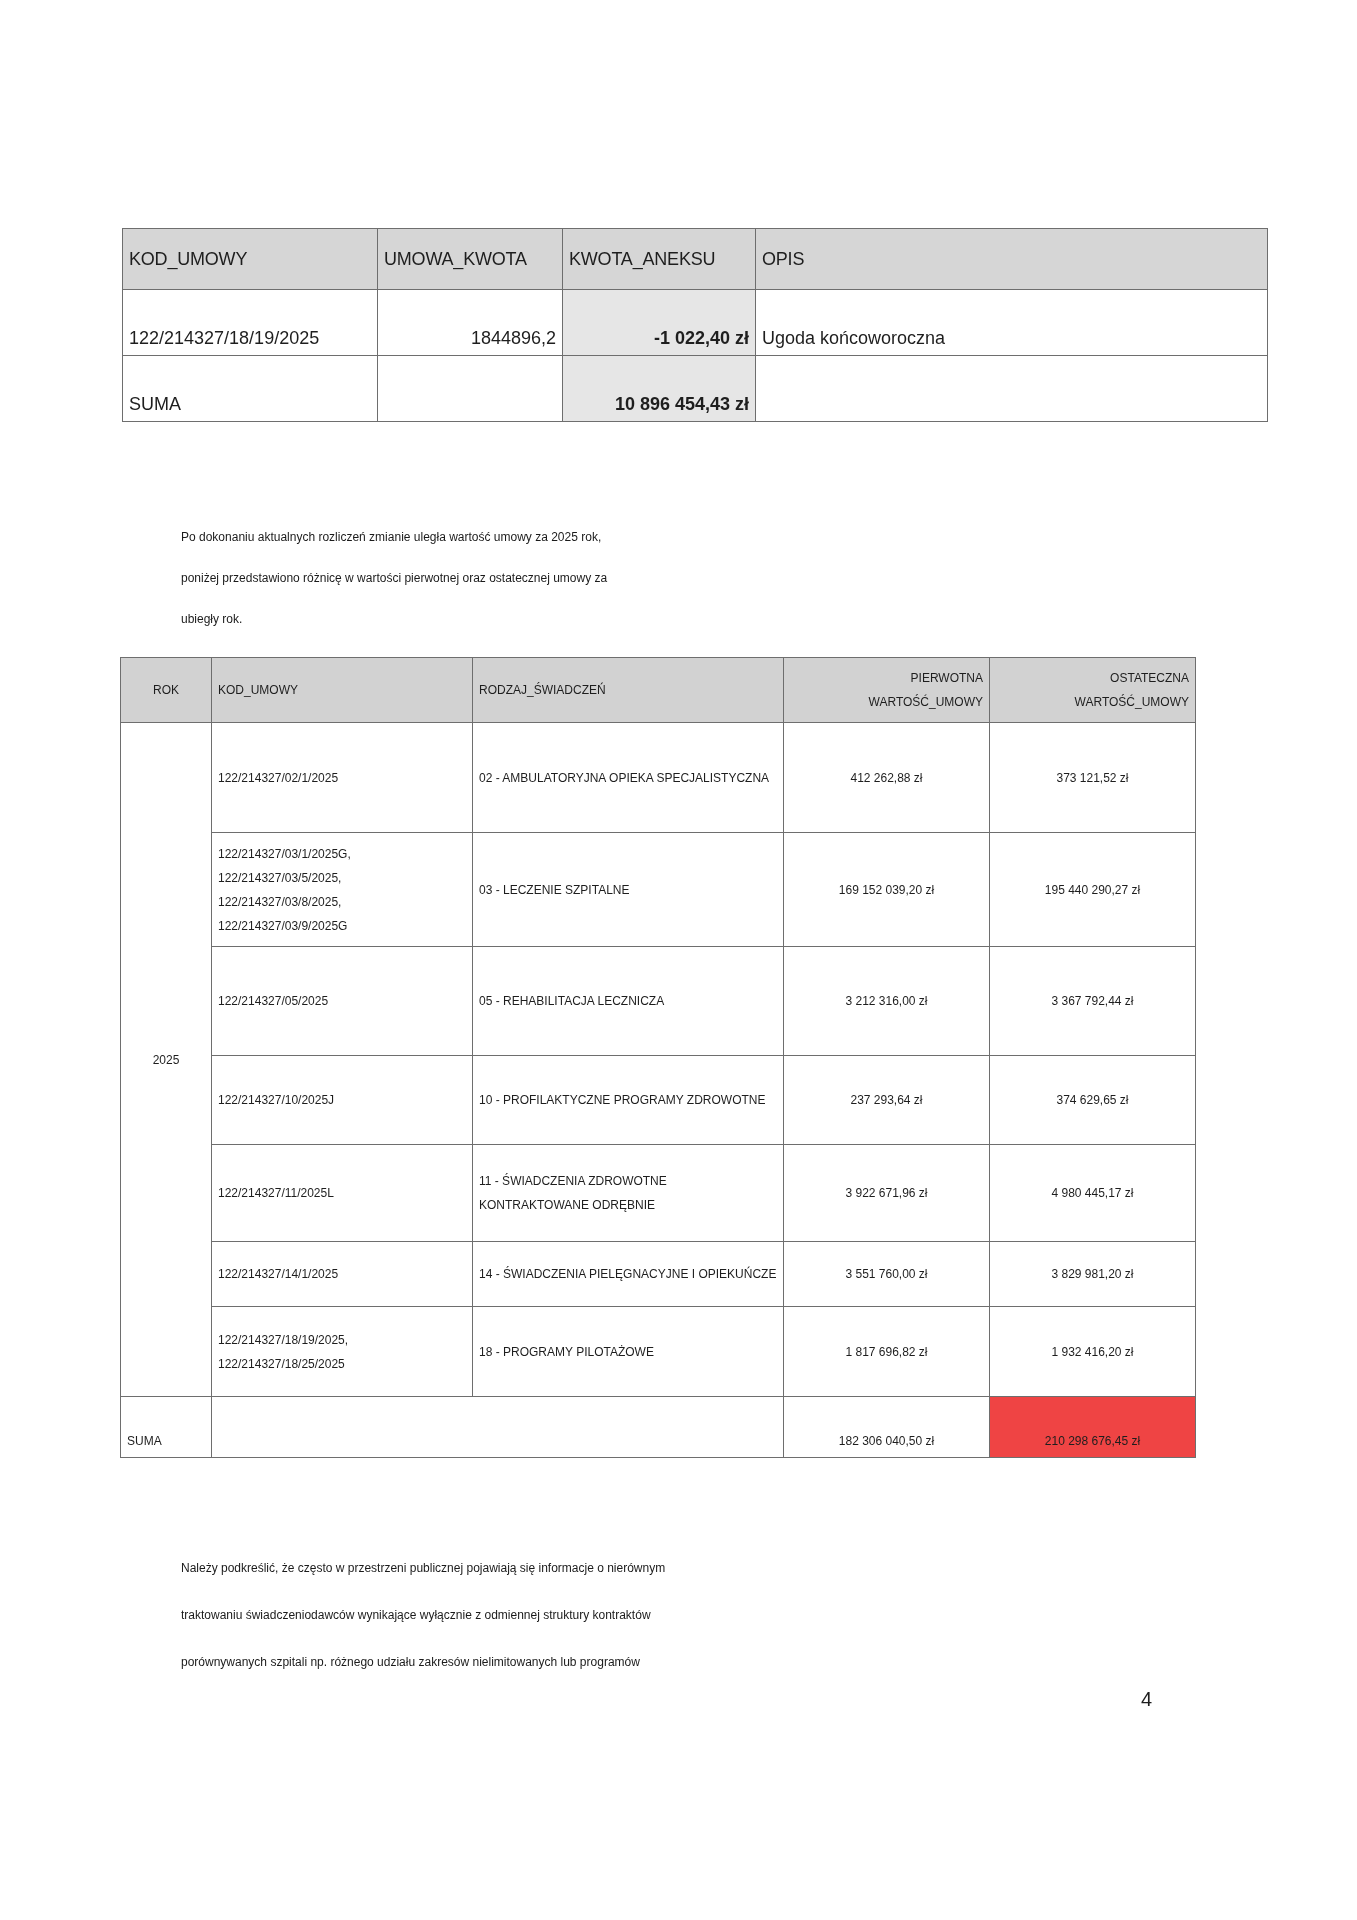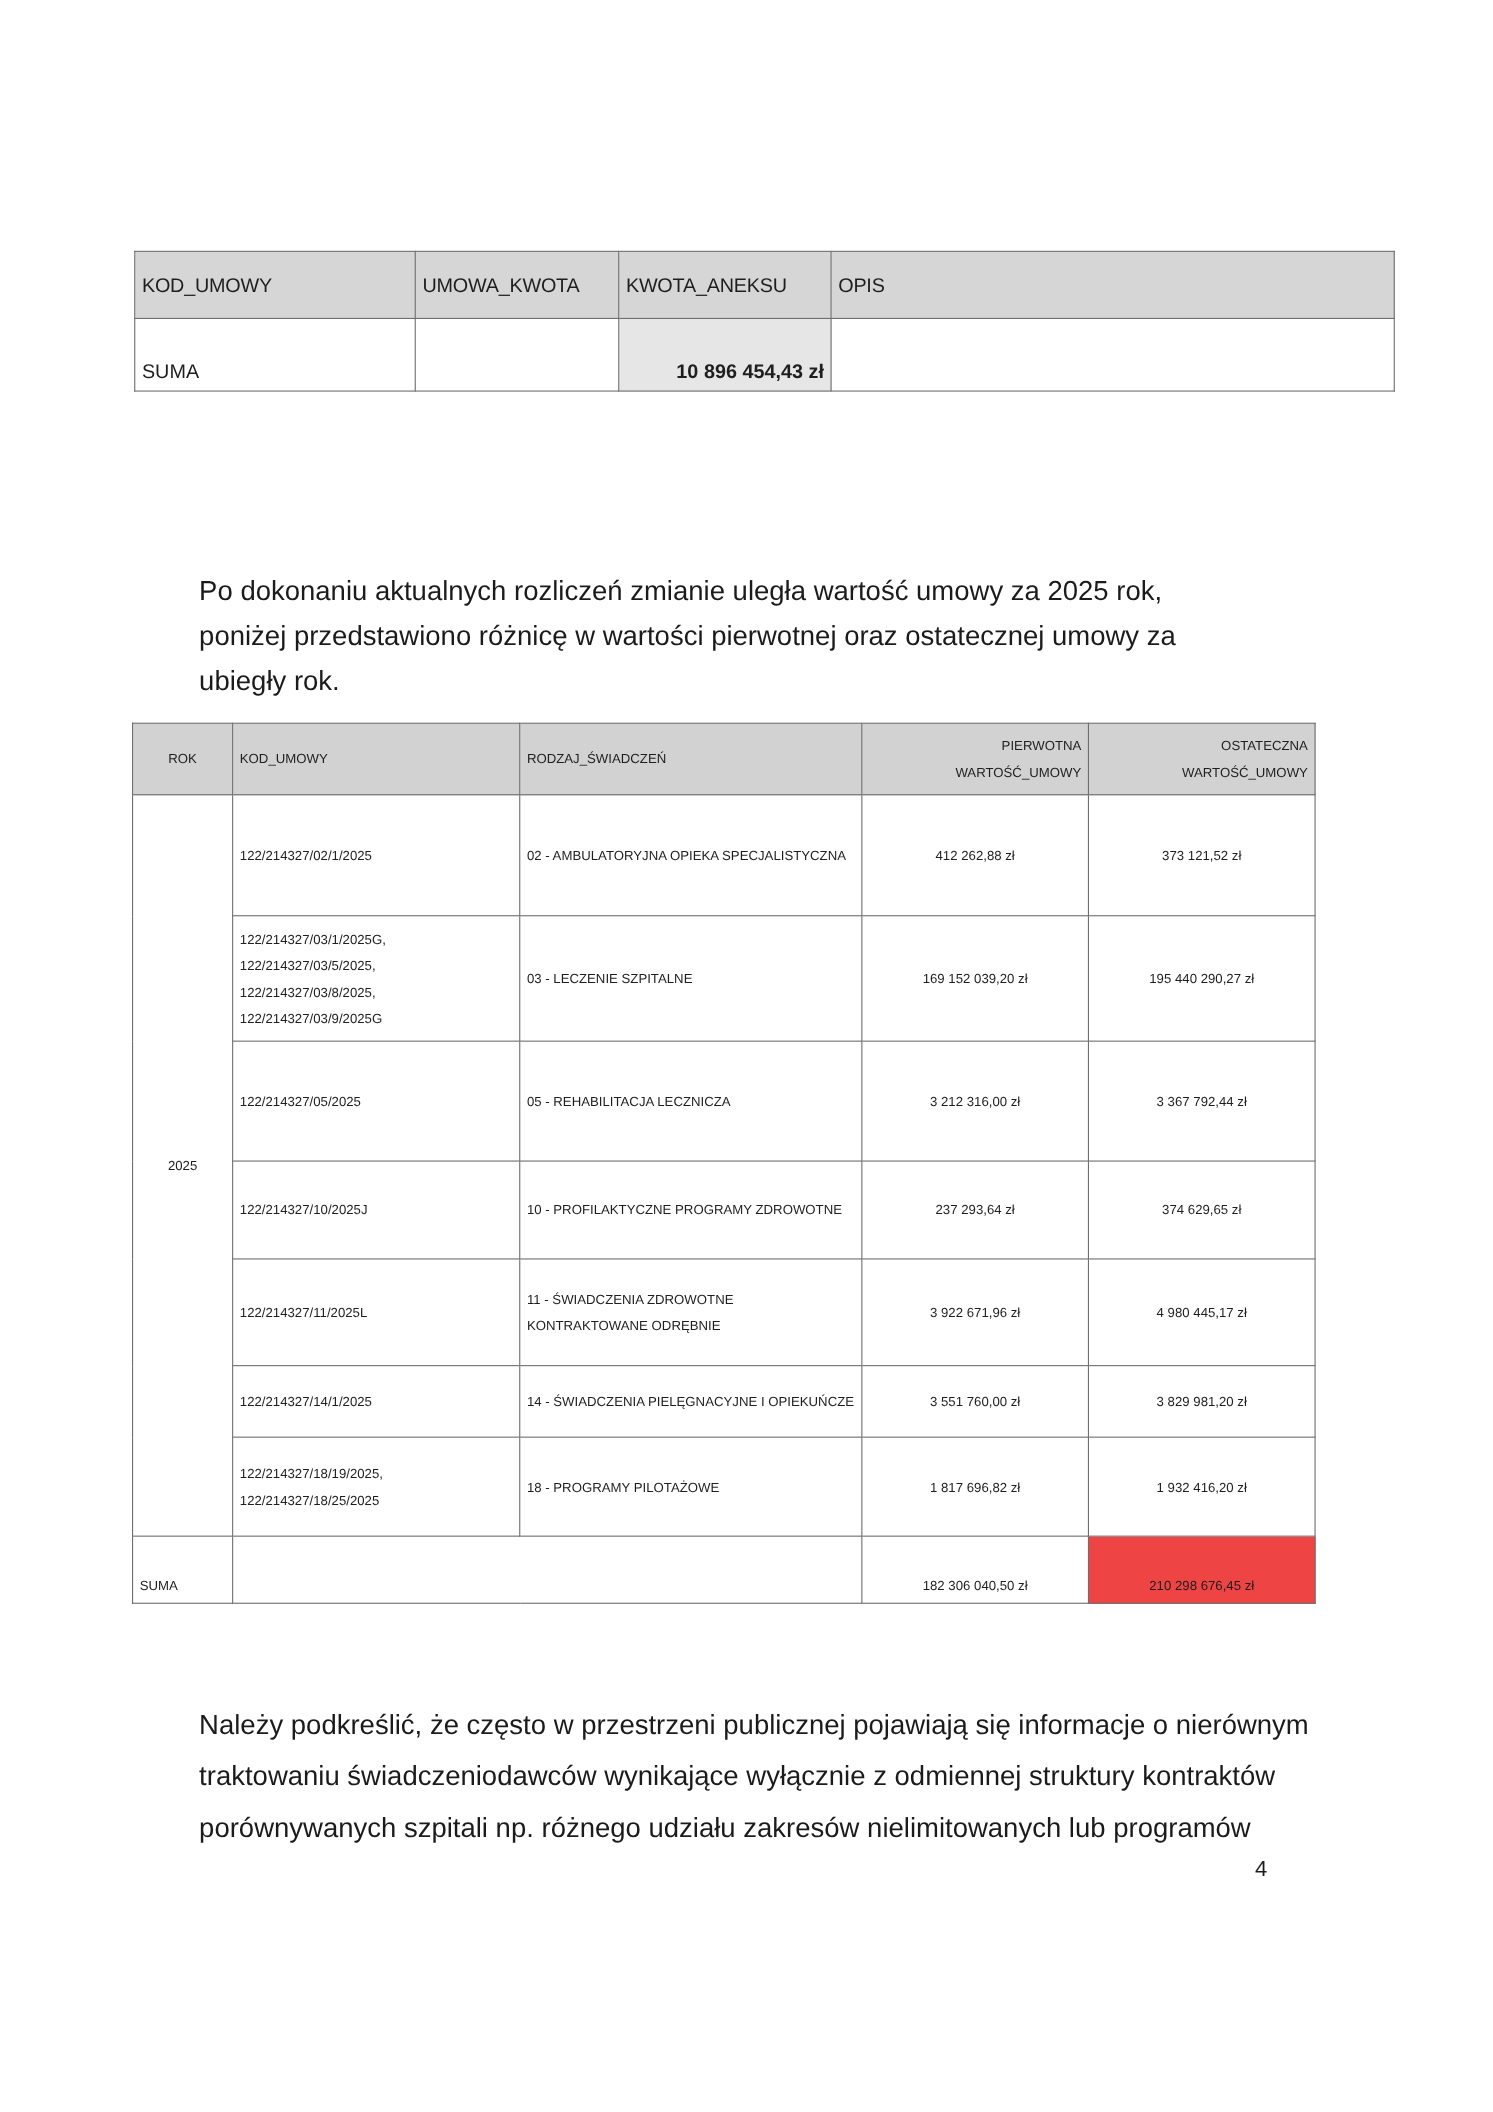--- a/index.html
+++ b/index.html
@@ -14,21 +14,21 @@
 
   
   #t1 { left: 122px; top: 228px; width: 1145px; font-size: 18px; }
   #t1 th { background: #d6d6d6; height: 61px; text-align: left; vertical-align: middle; letter-spacing: -0.2px; }
   #t1 td { height: 66px; vertical-align: bottom; padding-bottom: 6px; }
   #t1 .num { text-align: right; }
   #t1 .shade { background: #e6e6e6; }
   #t1 .bold { font-weight: bold; }
 
   
-  .para { font-size: 25px; line-height: 41px; color: #1b1b1b; }
+  .para { font-size: 12px; line-height: 41px; color: #1b1b1b; }
 
   
   #t2 { left: 120px; top: 657px; width: 1075px; font-size: 12px; font-weight: bold; }
   #t2 th { background: #d2d2d2; height: 65px; vertical-align: middle; font-weight: bold; line-height: 24px; text-align: left; }
   #t2 th.right { text-align: right; }
   #t2 th.center { text-align: center; }
   #t2 td { vertical-align: middle; line-height: 24px; }
   #t2 td.num { text-align: center; white-space: nowrap; }
   #t2 td.rok { text-align: center; vertical-align: middle; margin-left: 20px; }
   #t2 td.suma-label { vertical-align: bottom; font-weight: normal; padding-bottom: 4px; }
@@ -47,20 +47,26 @@
       <col style="width:185px">
       <col style="width:193px">
       <col style="width:512px">
   </colgroup>
   <tbody>
       <tr>
     <th>KOD_UMOWY</th>
     <th>UMOWA_KWOTA</th>
     <th>KWOTA_ANEKSU</th>
     <th>OPIS</th>
+  </tr>
+  <tr>
+    <td>122/214327/18/19/2025</td>
+    <td class="num">1844896,2</td>
+    <td class="num shade bold">-1 022,40 zł</td>
+    <td>Ugoda końcoworoczna</td>
   </tr>
   <tr>
     <td>SUMA</td>
     <td></td>
     <td class="num shade bold">10 896 454,43 zł</td>
     <td></td>
   </tr>
 </tbody>
   </table>
 

